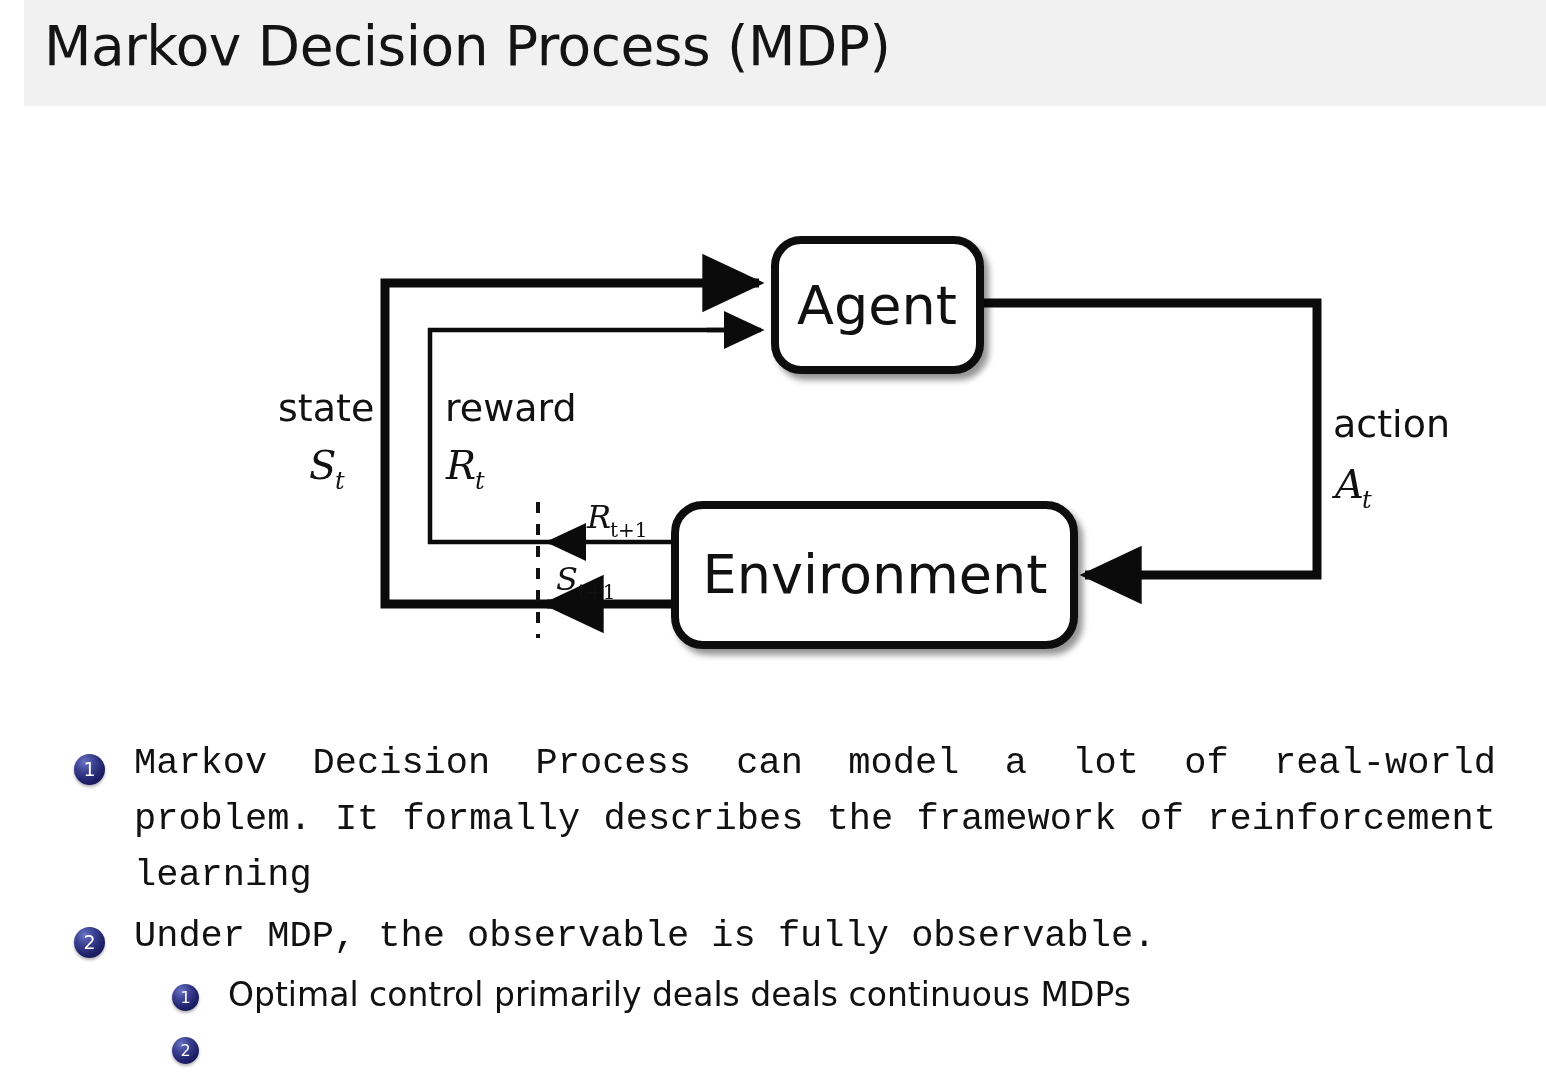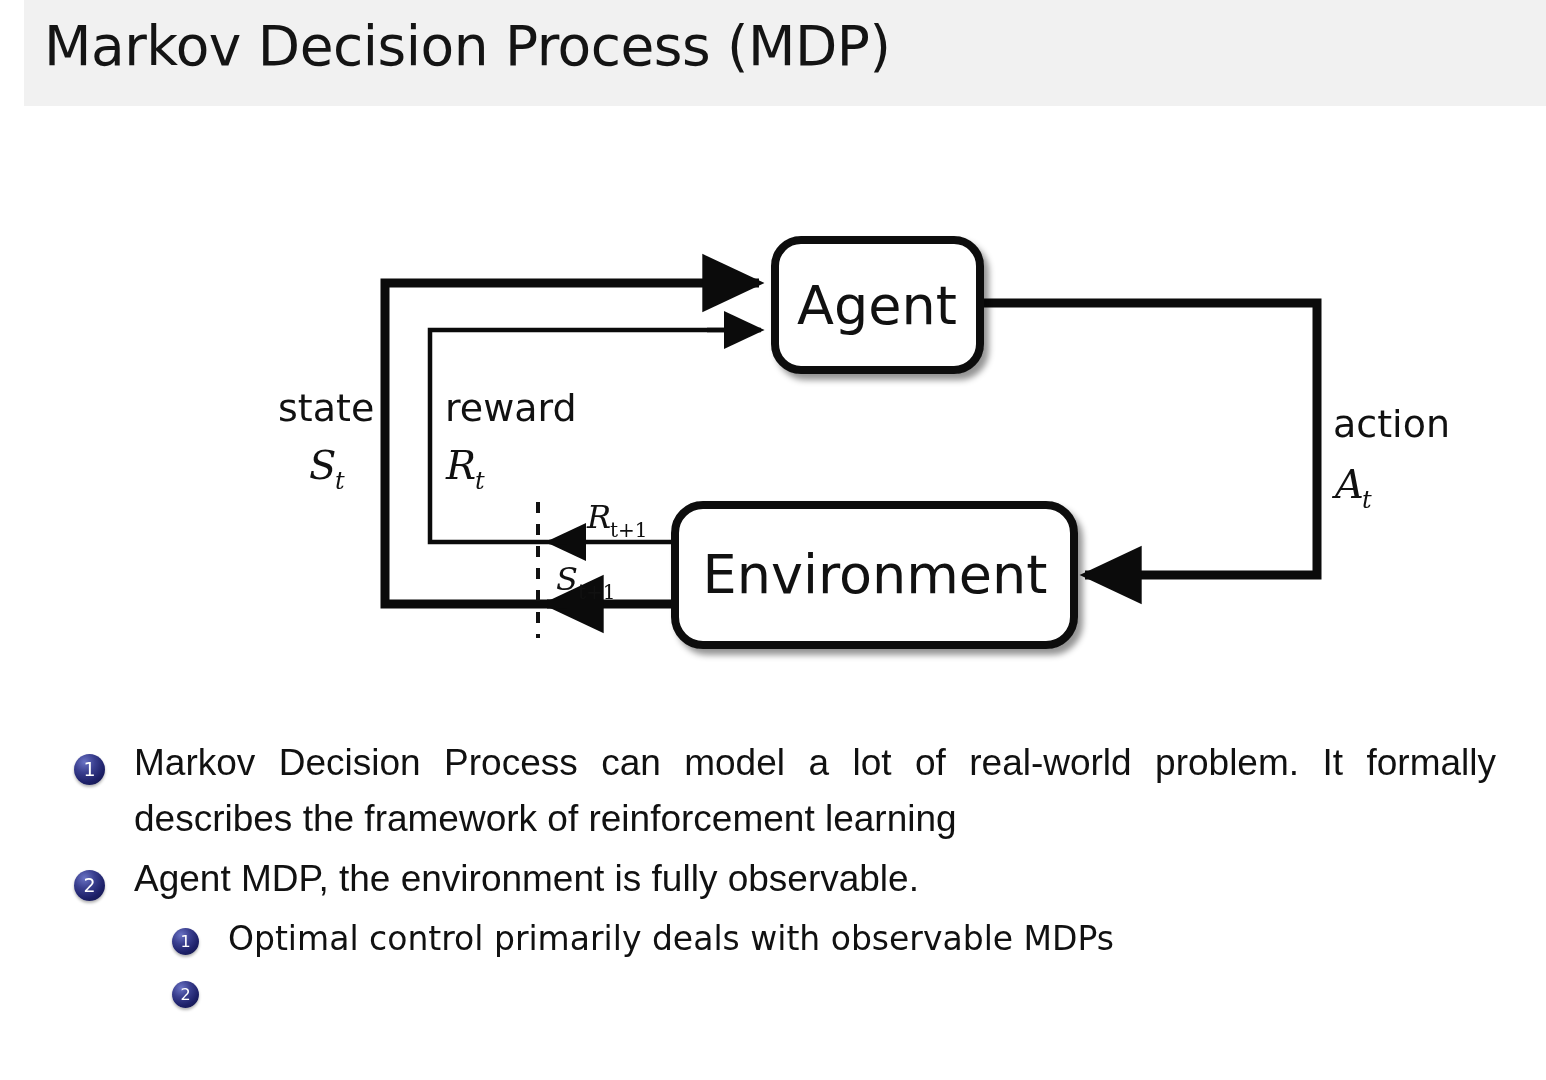--- a/index.html
+++ b/index.html
@@ -99,21 +99,21 @@
     left: 0;
     top: 735px;
     width: 1546px;
   }
   .item-l1 {
     position: relative;
     padding-left: 134px;
     margin-bottom: 4px;
   }
   .item-l1 .item-text {
-    font-family: Liberation Sans, sans-serif;
+    font-family: Liberation Mono, monospace;
     font-size: 37px;
     line-height: 1.52;
     color: #111111;
     text-align: justify;
     padding-right: 50px;
     hyphens: none;
   }
   .item-l2 {
     position: relative;
     padding-left: 228px;
@@ -241,25 +241,25 @@
 
 <div id="content-list">
 
   <div class="item-l1">
     <span class="ball l1">1</span>
     <div class="item-text">Markov Decision Process can model a lot of real-world problem. It formally describes the framework of reinforcement learning</div>
   </div>
 
   <div class="item-l1">
     <span class="ball l1">2</span>
-    <div class="item-text">Agent MDP, the environment is fully observable.</div>
+    <div class="item-text">Under MDP, the observable is fully observable.</div>
   </div>
 
   <div class="item-l2">
     <span class="ball l2">1</span>
-    <div class="item-text">Optimal control primarily deals with observable MDPs</div>
+    <div class="item-text">Optimal control primarily deals deals continuous MDPs</div>
   </div>
 
   <div class="item-l2">
     <span class="ball l2">2</span>
   </div>
 
 </div>
 
 </body></html>

